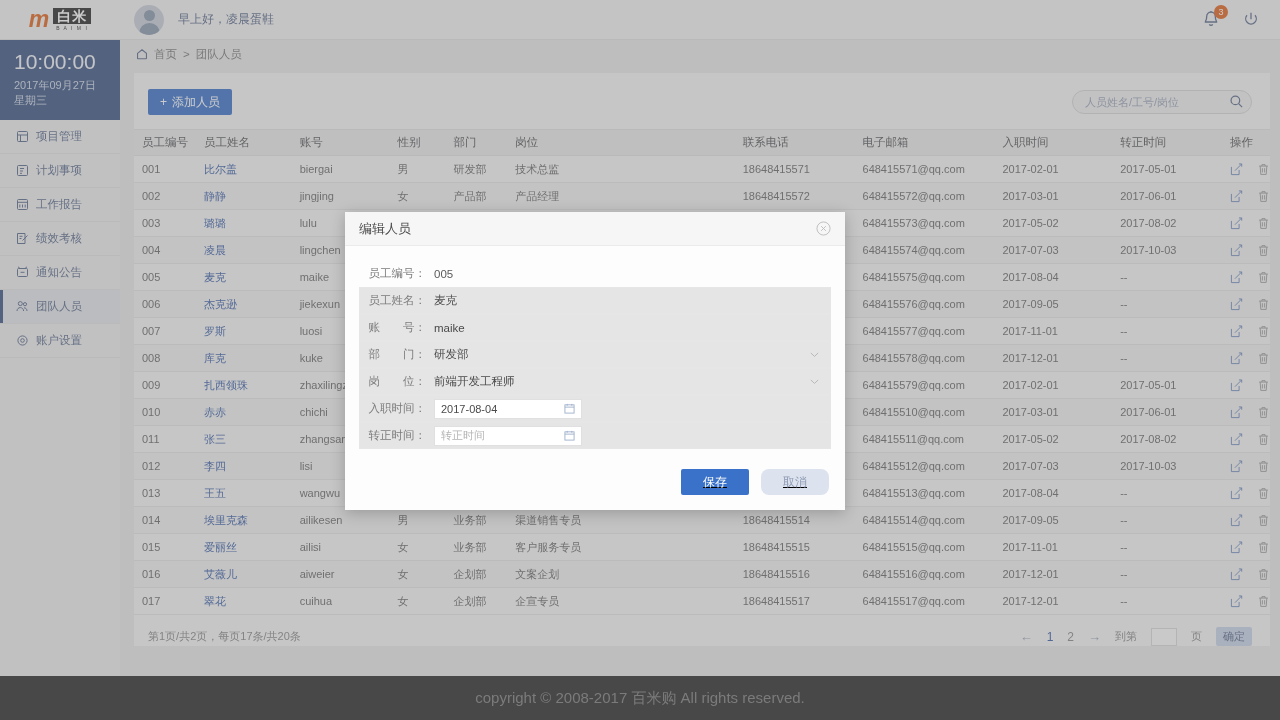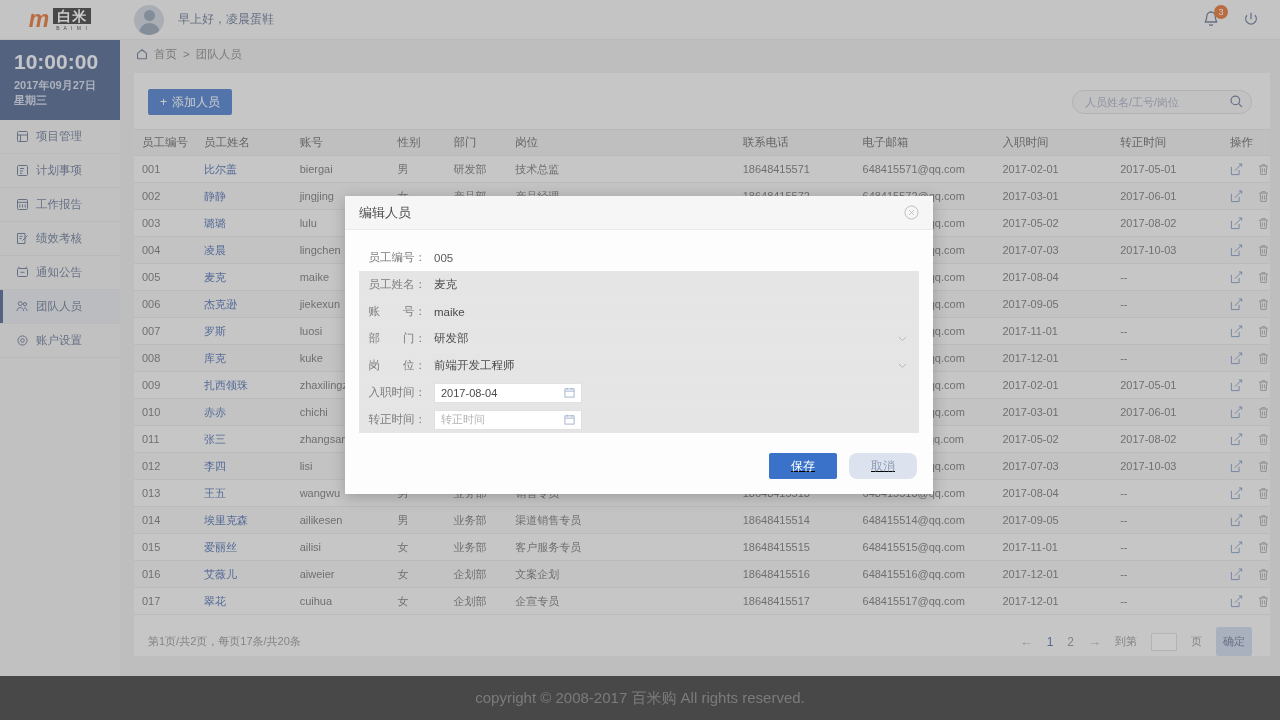--- a/index.html
+++ b/index.html
@@ -56,21 +56,20 @@
   .ico { stroke: #5b6b8c; fill: none; stroke-width: 1.3; }
 
   
   .sidebar {
     position: absolute; top: 40px; left: 0; width: 120px; height: 680px;
     background: #eeeeee;
   }
   .clock-box {
     height: 80px; background: #3c5484; color: #fff;
     padding: 9px 0 0 14px;
-    font-weight: bold;
   }
   .clock-time { font-size: 21px; letter-spacing: 0px; line-height: 26px; color: #f2f4f8;}
   .clock-date { font-size: 11px; margin-top: 3px; color: #cdd6e6; line-height: 15px;}
   .clock-day  { font-size: 11px; color: #cdd6e6; line-height: 15px;}
 
   .menu-item {
     height: 34px; display: flex; align-items: center; gap: 7px;
     padding-left: 16px; font-size: 11.5px; color: #5b6b8c;
     border-bottom: 1px solid #e3e3e3; position: relative; cursor: pointer;
   }
@@ -130,37 +129,37 @@
     display: flex; align-items: center; padding: 12px 18px 0 14px;
     font-size: 11px; color: #8a8a8a;
   }
   .pager-right { margin-left: auto; display: flex; align-items: center; gap: 14px; }
   .pg-num { color: #3b5fa8; cursor: pointer; font-size: 12px; }
   .pg-num.dim { color: #8a8a8a; }
   .pg-arrow { color: #9aa4b8; font-size: 13px; cursor: pointer; }
   .pg-input { width: 26px; height: 18px; border: 1px solid #d8d8d8; background: #fbfbfb; outline:none;}
   .pg-ok {
     background: #c9d4e8; color: #5b6b8c; font-size: 11px; border: none;
-    height: 29px; padding: 0 7px; border-radius: 2px; cursor: pointer;
+    height: 19px; padding: 0 7px; border-radius: 2px; cursor: pointer;
     font-family: Liberation Sans, sans-serif;
   }
 
   .footer {
     position: absolute; bottom: 0; left: 0; width: 1280px; height: 44px;
     background: #2a2a2a; color: #7d7d7d; font-size: 15px;
     display: flex; align-items: center; justify-content: center;
   }
 
   
   .overlay {
     position: absolute; top: 0; left: 0; width: 1280px; height: 720px;
     background: rgba(120,120,120,0.38);
   }
   .modal {
-    position: absolute; left: 345px; top: 196px; width: 588px; height: 298px;
+    position: absolute; left: 345px; top: 212px; width: 500px; height: 298px;
     background: #fdfdfd; box-shadow: 0 3px 14px rgba(0,0,0,.22);
   }
   .modal-head {
     height: 34px; background: #f6f6f6; border-bottom: 1px solid #ebebeb;
     display: flex; align-items: center; padding: 0 14px; font-size: 13px; color: #4a4a4a;
   }
   .modal-close { margin-left: auto; cursor: pointer; }
   .modal-body { padding: 14px 14px 0 14px; }
   .frow {
     display: flex; align-items: center; height: 27px; font-size: 11.5px;

